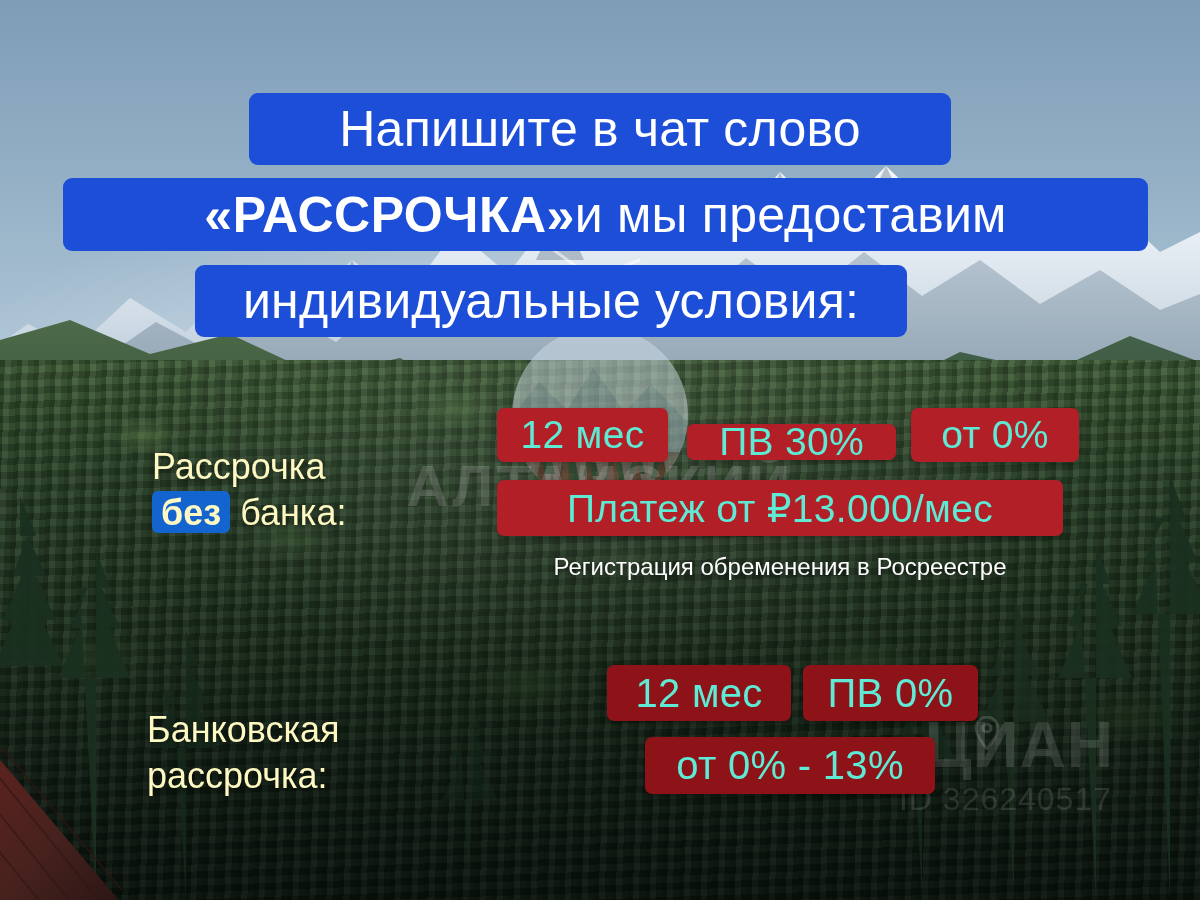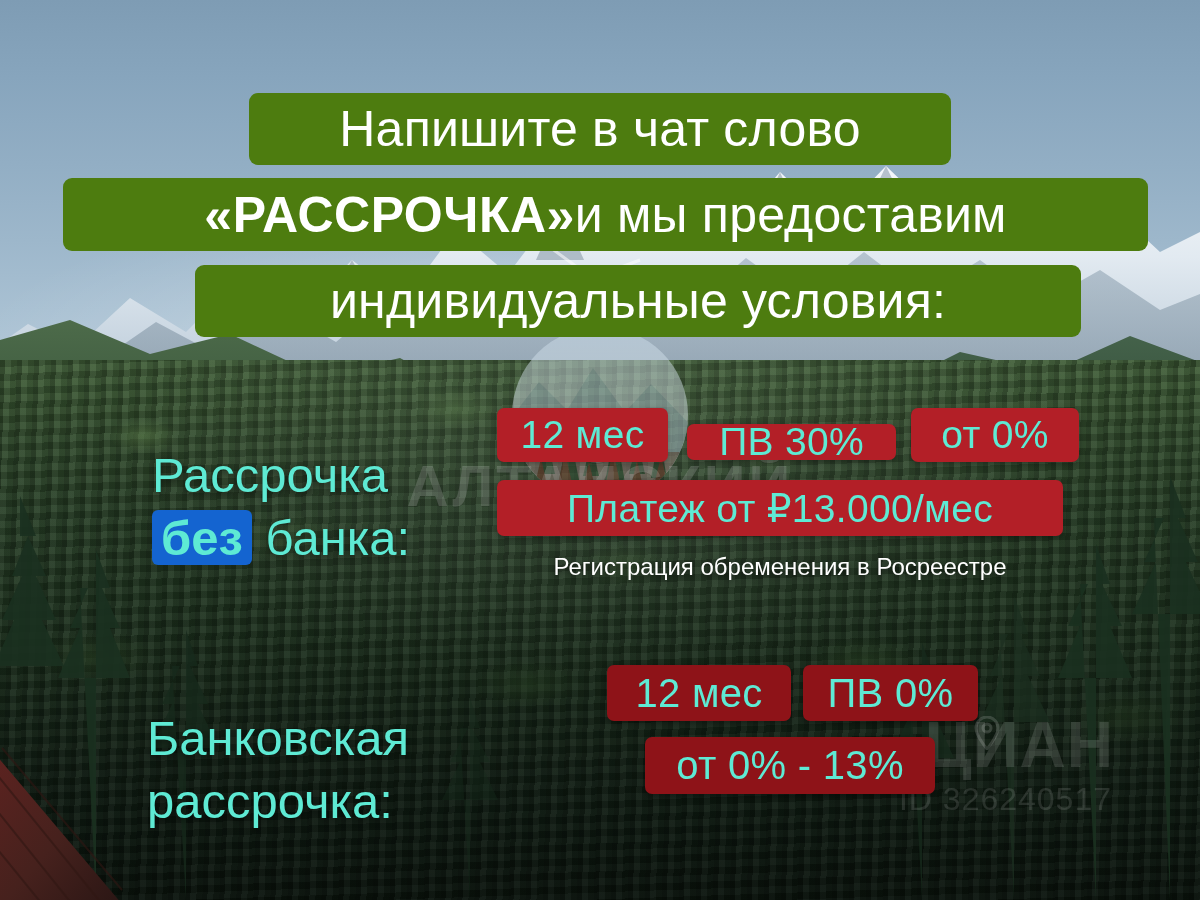--- a/index.html
+++ b/index.html
@@ -168,42 +168,42 @@
   }
 
   
   .headline { position: absolute; left: 0; top: 0; width: 1200px; }
 
   .band {
     position: absolute;
     display: flex;
     align-items: center;
     justify-content: center;
-    background: #4d7c0f;
+    background: #1d4ed8;
     border-radius: 9px;
     color: #ffffff;
     font-size: 50px;
     font-weight: 400;
     white-space: nowrap;
     letter-spacing: .2px;
   }
   .band-1 { left: 249px;  top: 93px;  width: 702px; height: 72px; }
   .band-2 { left: 63px;   top: 178px; width: 1085px; height: 73px; }
-  .band-3 { left: 195px;  top: 265px; width: 886px; height: 72px; }
+  .band-3 { left: 195px;  top: 265px; width: 712px; height: 72px; }
 
   .band-2 .bold {
     font-weight: 700;
     letter-spacing: .5px;
   }
 
   
   .rowlabel {
     position: absolute;
-    color: #5eead4;
-    font-size: 49px;
+    color: #fef9c3;
+    font-size: 36px;
     font-weight: 400;
     line-height: 1.28;
     white-space: nowrap;
     text-shadow: 0 2px 7px rgba(0,0,0,.55);
   }
   .label-1 { left: 152px; top: 444px; }
   .label-2 { left: 147px; top: 665px; margin-top: 42px; }
 
   .hl-blue {
     background: #1464d0;

